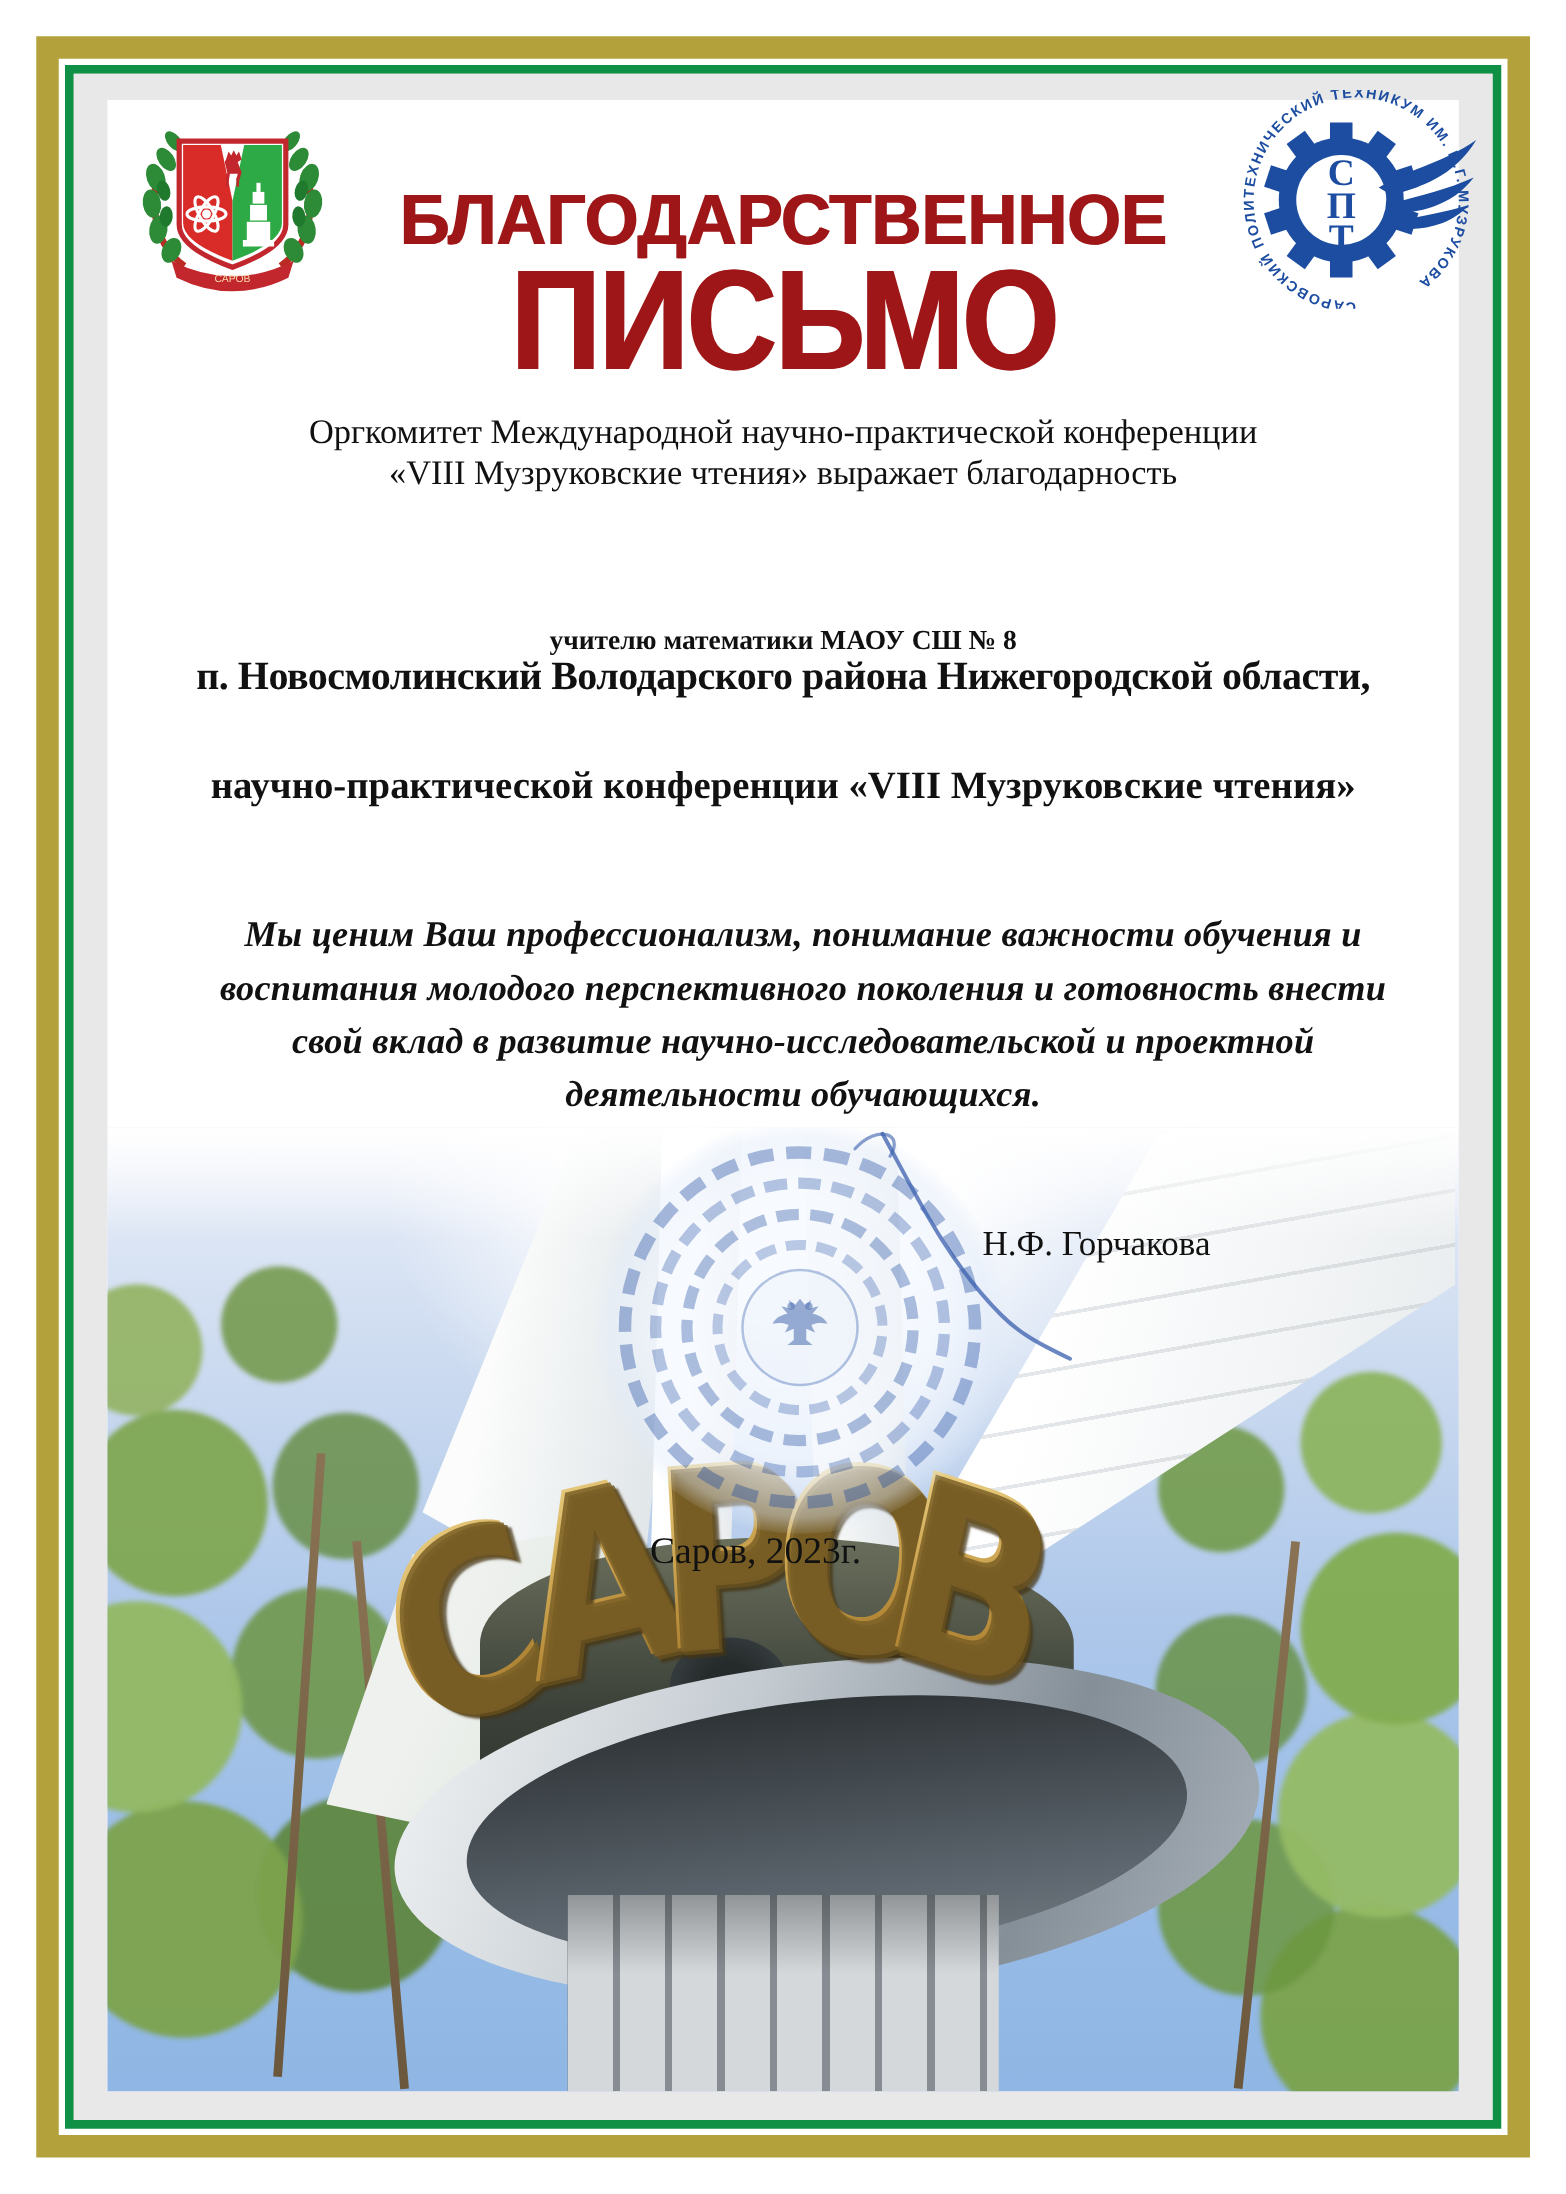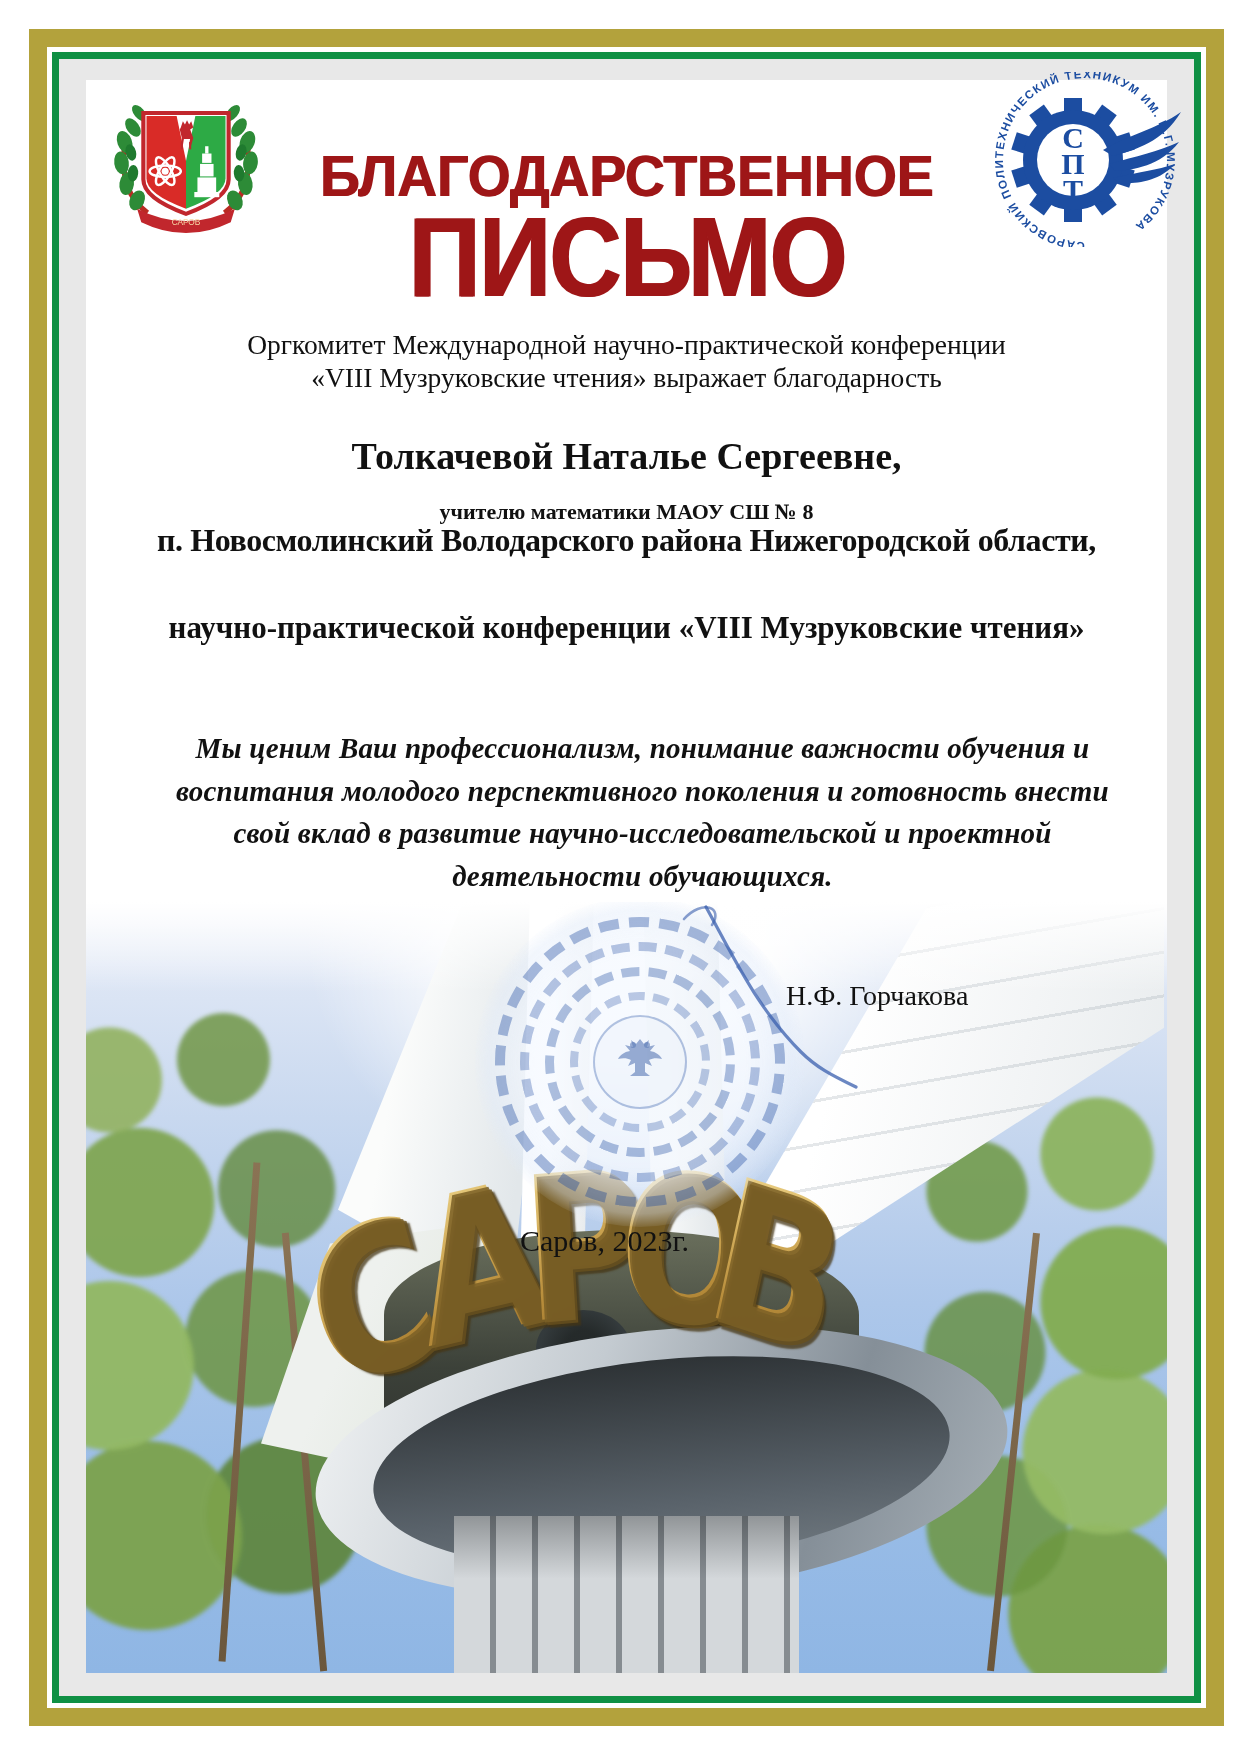--- a/index.html
+++ b/index.html
@@ -234,21 +234,20 @@
   </svg>
 
   <div class="title1"><span>БЛАГОДАРСТВЕННОЕ</span></div>
   <div class="title2"><span>ПИСЬМО</span></div>
 
   <div class="tcenter intro">
     <div>Оргкомитет Международной научно-практической конференции</div>
     <div>«VIII Музруковские чтения» выражает благодарность</div>
   </div>
 
-  <div class="tcenter recipient">Толкачевой Наталье Сергеевне,</div>
   <div class="tcenter role">учителю математики МАОУ СШ № 8</div>
   <div class="tcenter location">п. Новосмолинский Володарского района Нижегородской области,</div>
 
   <div class="tcenter reason">
     <div>научно-практической конференции «VIII Музруковские чтения»</div>
   </div>
 
   <div class="tcenter message">
     <div>Мы ценим Ваш профессионализм, понимание важности обучения и</div>
     <div>воспитания молодого перспективного поколения и готовность внести</div>

